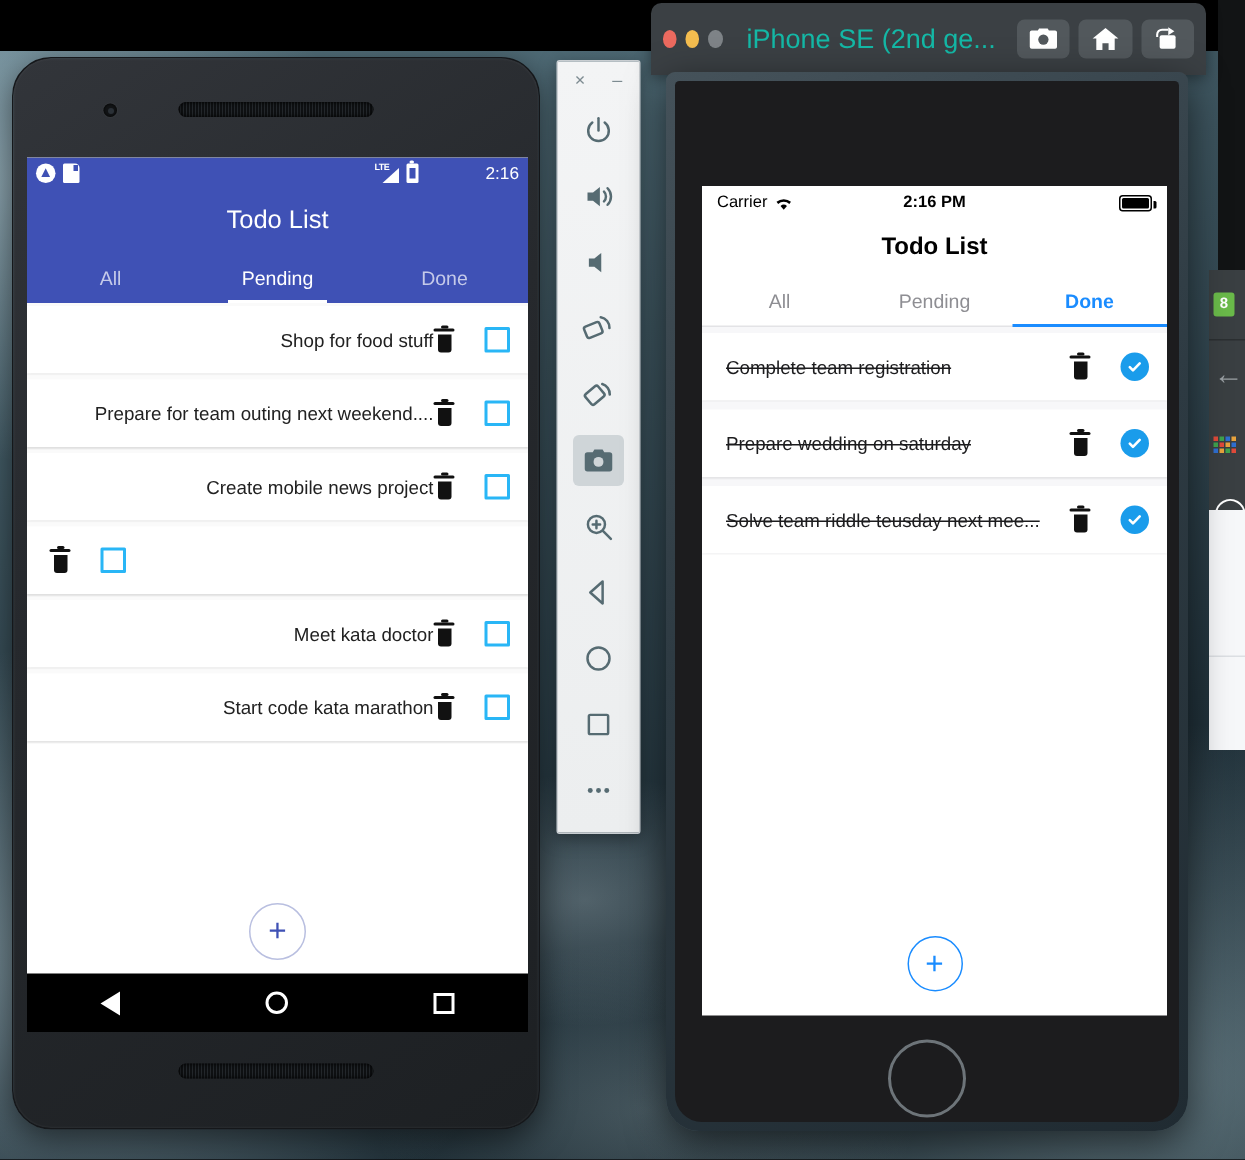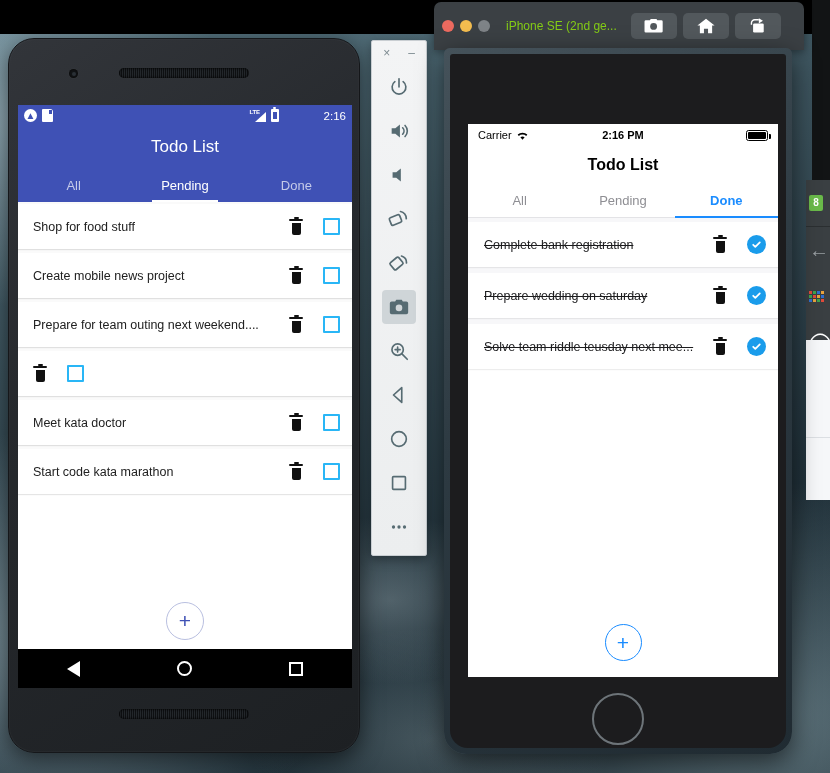--- a/index.html
+++ b/index.html
@@ -100,21 +100,21 @@
   
   .a-tabs { height:34px; background:#3f51b5; display:flex; position:relative; }
   .a-tab { flex:1; display:flex; align-items:center; justify-content:center;
     font-size:13px; color:#c5cae9; position:relative; }
   .a-tab.active { color:#ffffff; }
   .a-tab.active::after {
     content:""; position:absolute; left:20%; right:20%; bottom:0; height:2.5px; background:#fff;
   }
 
   
-  .a-list { background:#fafafa; padding-top:2px; }
+  .a-list { background:#fafafa; padding-top:2px;text-align:right; }
   .a-row {
     background:#fff; height:45px; margin-bottom:4px; display:flex; align-items:center;
     padding:0 12px 0 15px; box-shadow:0 1px 1px rgba(0,0,0,0.10);
   }
   .a-row-text { flex:1; font-size:12.5px; color:#212121; white-space:nowrap; overflow:hidden; }
   .a-row-actions { display:flex; align-items:center; gap:20px; }
   .trash { width:14px; height:16px; position:relative; display:inline-block; }
   .trash .lid { position:absolute; top:0; left:0; width:14px; height:2.5px; background:#111; border-radius:1px; }
   .trash .lid::after{content:"";position:absolute;left:4.5px;top:-2px;width:5px;height:2px;background:#111;border-radius:1px;}
   .trash .can { position:absolute; top:4px; left:2.5px; width:9px; height:12px; background:#111; border-radius:0 0 2px 2px; }
@@ -152,21 +152,21 @@
 
   
   .ios-window {
     position:absolute; left:434px; top:2px; width:370px; height:48px;
     background:#3b4044; border-radius:7px 7px 0 0;
     display:flex; align-items:center; padding:0 8px;
     box-shadow: 0 2px 10px rgba(0,0,0,0.45);
   }
   .tl { width:12px; height:12px; border-radius:50%; margin-right:6px; }
   .tl.red { background:#ec6a5f; } .tl.yellow { background:#f4bd4f; } .tl.gray { background:#7e8387; }
-  .ios-title { color:#84cc16; font-size:12px; margin:0 8px 0 10px; white-space:nowrap; }
+  .ios-title { color:#14b8a6; font-size:18px; margin:0 8px 0 10px; white-space:nowrap; }
   .ios-wbtn { width:46px; height:26px; background:#52585c; border-radius:5px;
     display:flex; align-items:center; justify-content:center; margin-left:6px; color:#fff; }
 
   .ios-phone {
     position:absolute; left:444px; top:48px; width:348px; height:706px;
     background: linear-gradient(150deg,#45525a 0%, #2d3a42 45%, #202b32 100%);
     border-radius: 6px 6px 22px 22px;
     box-shadow: 0 8px 26px rgba(0,0,0,0.6);
   }
   .ios-inner {
@@ -287,31 +287,31 @@
         <div class="a-row-text">Shop for food stuff</div>
         <div class="a-row-actions">
           <span class="trash">
               <span class="lid"></span>
               <span class="can"></span>
             </span>
           <span class="cbox-empty"></span>
         </div>
       </div>
       <div class="a-row">
-        <div class="a-row-text">Create mobile news project</div>
+        <div class="a-row-text">Prepare for team outing next weekend....</div>
         <div class="a-row-actions">
           <span class="trash">
               <span class="lid"></span>
               <span class="can"></span>
             </span>
           <span class="cbox-empty"></span>
         </div>
       </div>
       <div class="a-row">
-        <div class="a-row-text">Prepare for team outing next weekend....</div>
+        <div class="a-row-text">Create mobile news project</div>
         <div class="a-row-actions">
           <span class="trash">
               <span class="lid"></span>
               <span class="can"></span>
             </span>
           <span class="cbox-empty"></span>
         </div>
       </div>
       <div class="a-row">
         <div class="a-row-actions">
@@ -476,21 +476,21 @@
       </div>
 
       <div class="i-tabs">
         <div class="i-tab">All</div>
         <div class="i-tab">Pending</div>
         <div class="i-tab active">Done</div>
       </div>
 
       <div class="i-list">
         <div class="i-row">
-          <div class="i-row-text">Complete bank registration</div>
+          <div class="i-row-text">Complete team registration</div>
           <div class="i-row-actions">
             <span class="trash">
                 <span class="lid"></span>
                 <span class="can"></span>
               </span>
             <span class="check-done">
               <svg width="11" height="11" viewBox="0 0 12 12" fill="none" stroke="#fff" stroke-width="1.9" stroke-linecap="round" stroke-linejoin="round">
                 <path d="M2.4 6.3l2.3 2.3 4.9-5"></path>
               </svg>
             </span>

